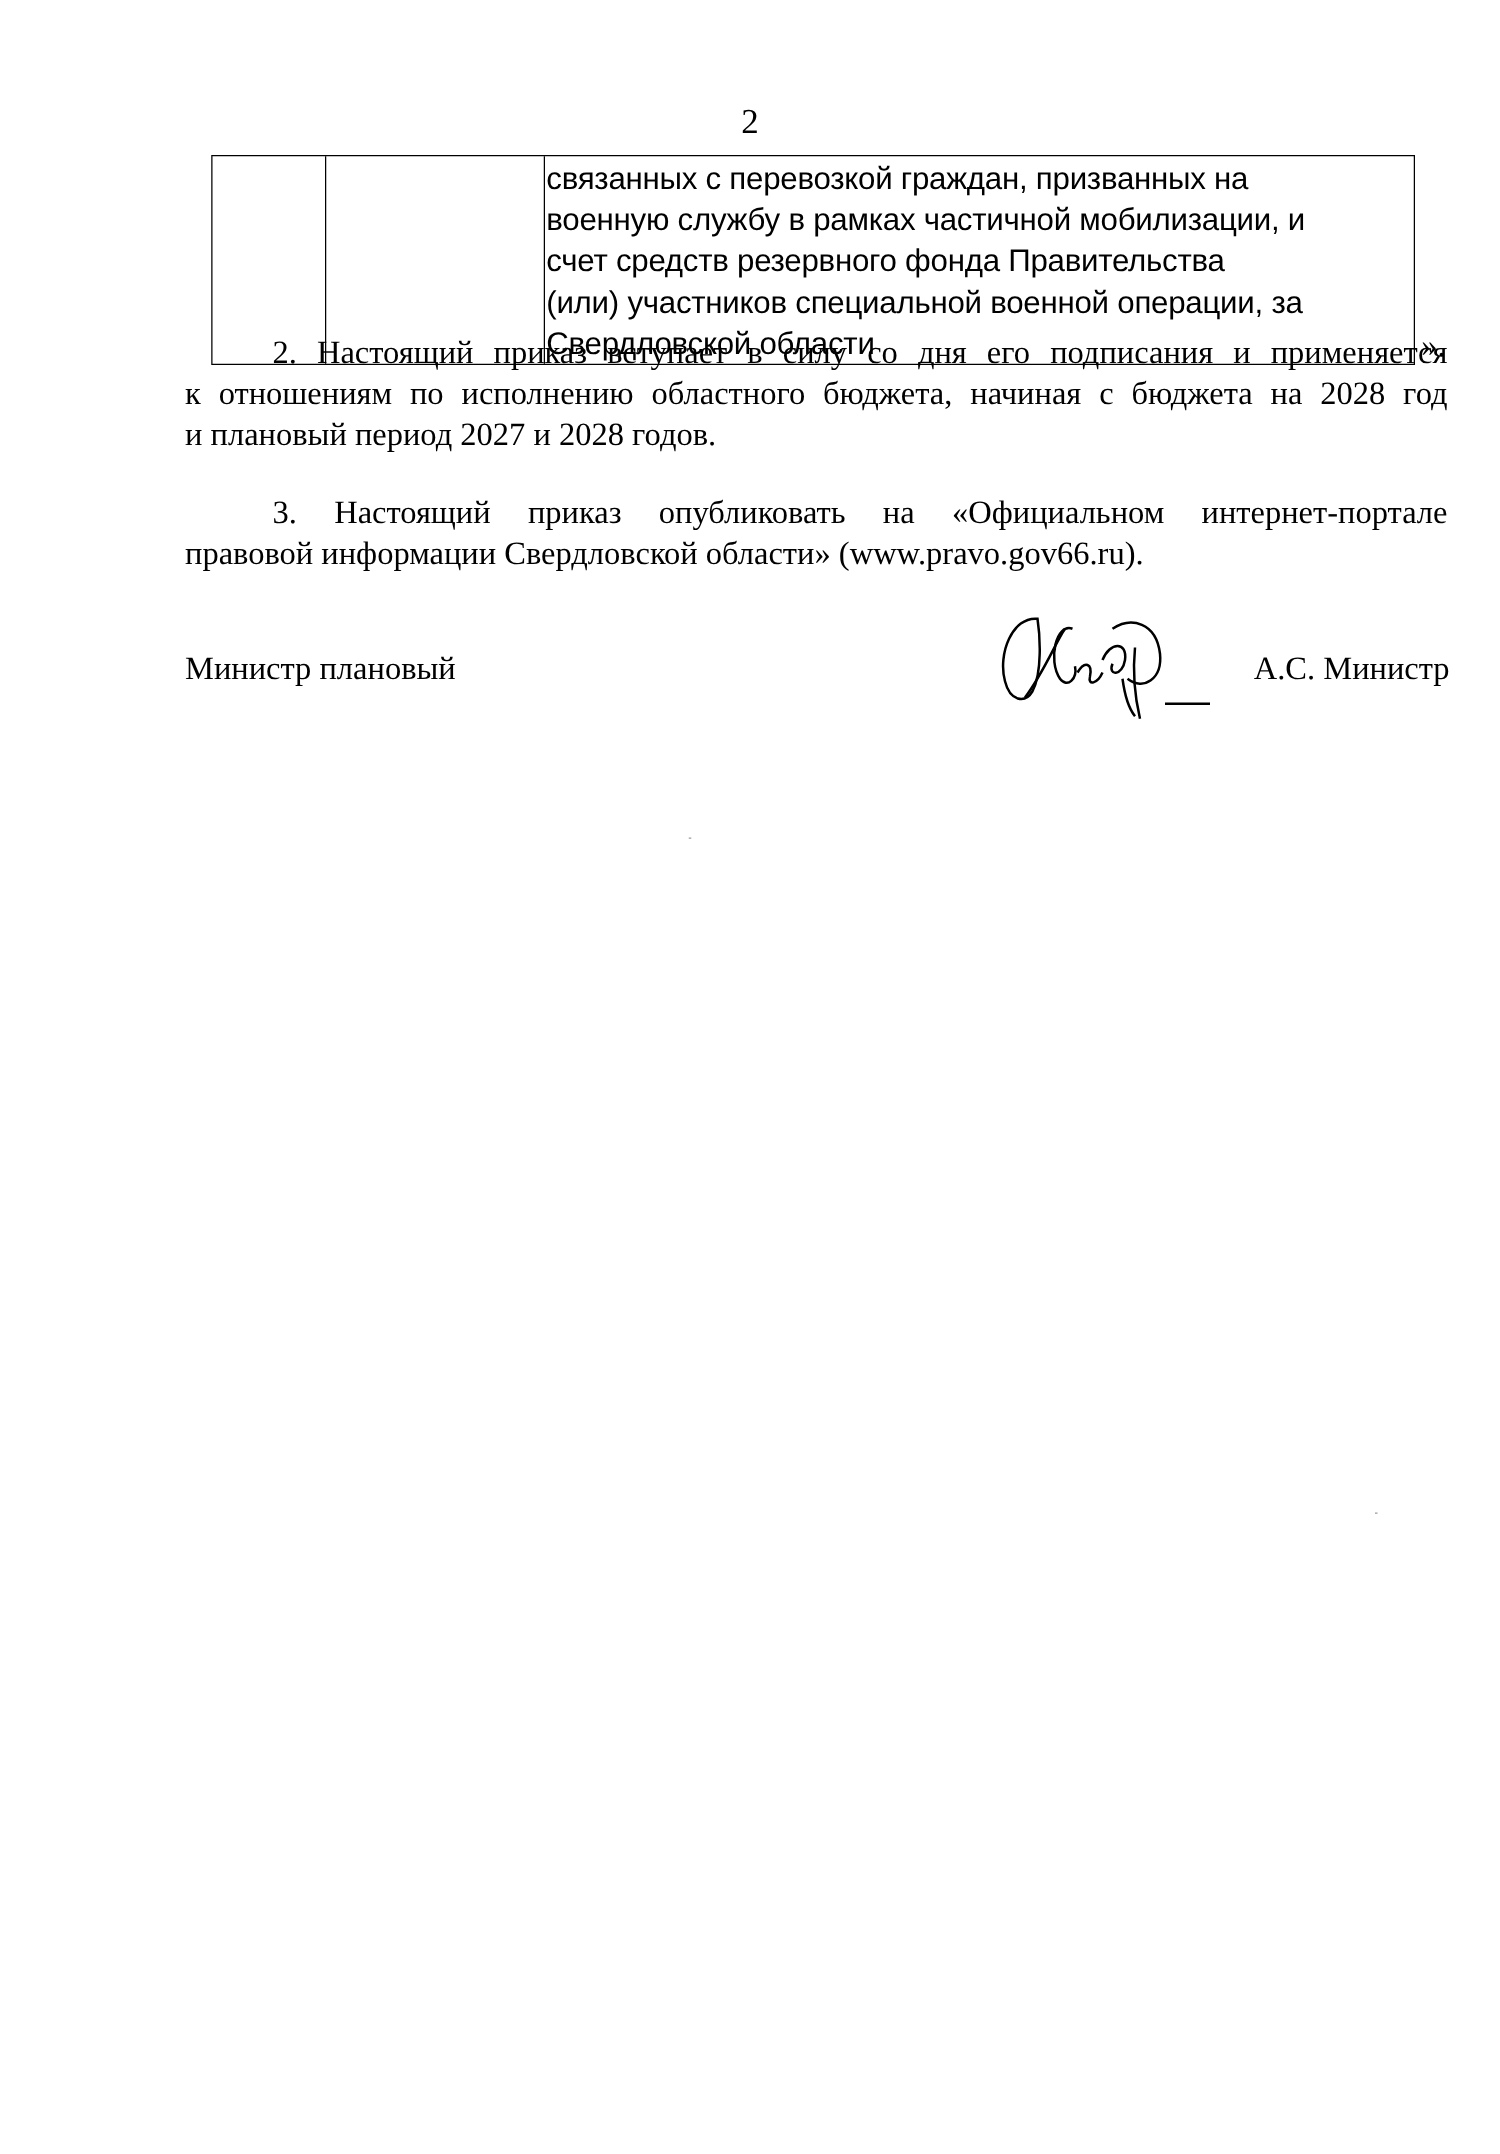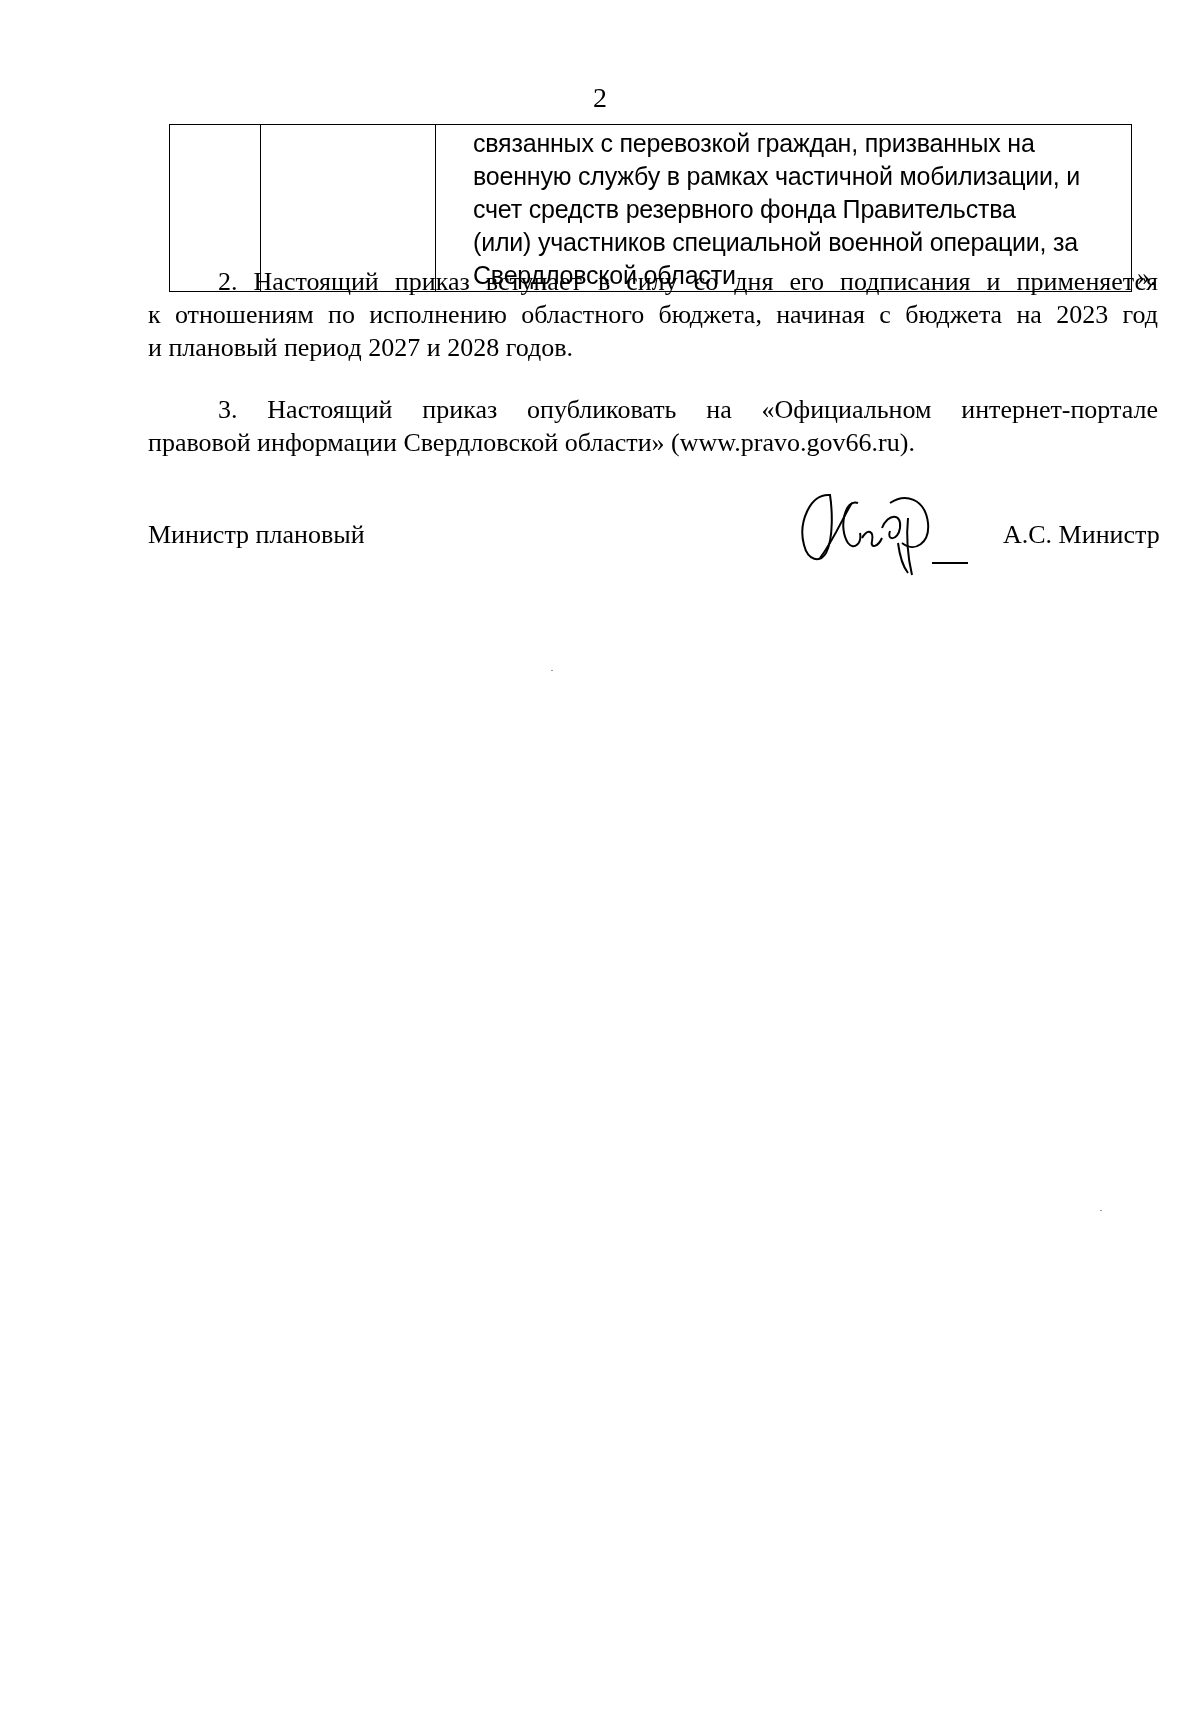--- a/index.html
+++ b/index.html
@@ -15,21 +15,21 @@
   .table {
     position: absolute; left: 169px; top: 124px; width: 963px; height: 168px;
     border: 1.5px solid #000; box-sizing: border-box;
   }
   .col { position: absolute; top: 0; bottom: 0; border-right: 1.5px solid #000; }
   .col1 { left: 0; width: 90px; }
   .col2 { left: 90px; width: 175px; }
   .col3 {
     position: absolute; left: 267px; top: 2px; right: 4px;
     font-family: "Liberation Sans", "DejaVu Sans", sans-serif;
-    font-size: 25px; line-height: 33px; letter-spacing: -0.2px; margin-left: 36px;
+    font-size: 25px; line-height: 33px; letter-spacing: -0.2px;
   }
   .col3 div { white-space: nowrap; }
   .closing {
     position: absolute; left: 1137px; top: 262px;
     font-size: 26px; line-height: 30px;
   }
   .para {
     position: absolute; left: 148px; width: 1010px;
     font-size: 26px; line-height: 33px; text-align: justify; text-align-last: left;
   }
@@ -62,21 +62,21 @@
     <div>военную службу в рамках частичной мобилизации, и</div>
     <div>счет средств резервного фонда Правительства</div>
     <div>(или) участников специальной военной операции, за</div>
     <div>Свердловской области</div>
   </div>
 </div>
 <div class="closing">».</div>
 
 <div class="para p2">
   <span class="justify-line indent">2. Настоящий приказ вступает в силу со дня его подписания и применяется</span>
-  <span class="justify-line">к отношениям по исполнению областного бюджета, начиная с бюджета на 2023 год</span>
+  <span class="justify-line">к отношениям по исполнению областного бюджета, начиная с бюджета на 2028 год</span>
   <span class="line">и плановый период 2027 и 2028 годов.</span>
 </div>
 
 <div class="para p3">
   <span class="justify-line indent">3. Настоящий приказ опубликовать на «Официальном интернет-портале</span>
   <span class="line">правовой информации Свердловской области» (www.pravo.gov66.ru).</span>
 </div>
 
 <div class="signer-title">Министр плановый</div>
 

